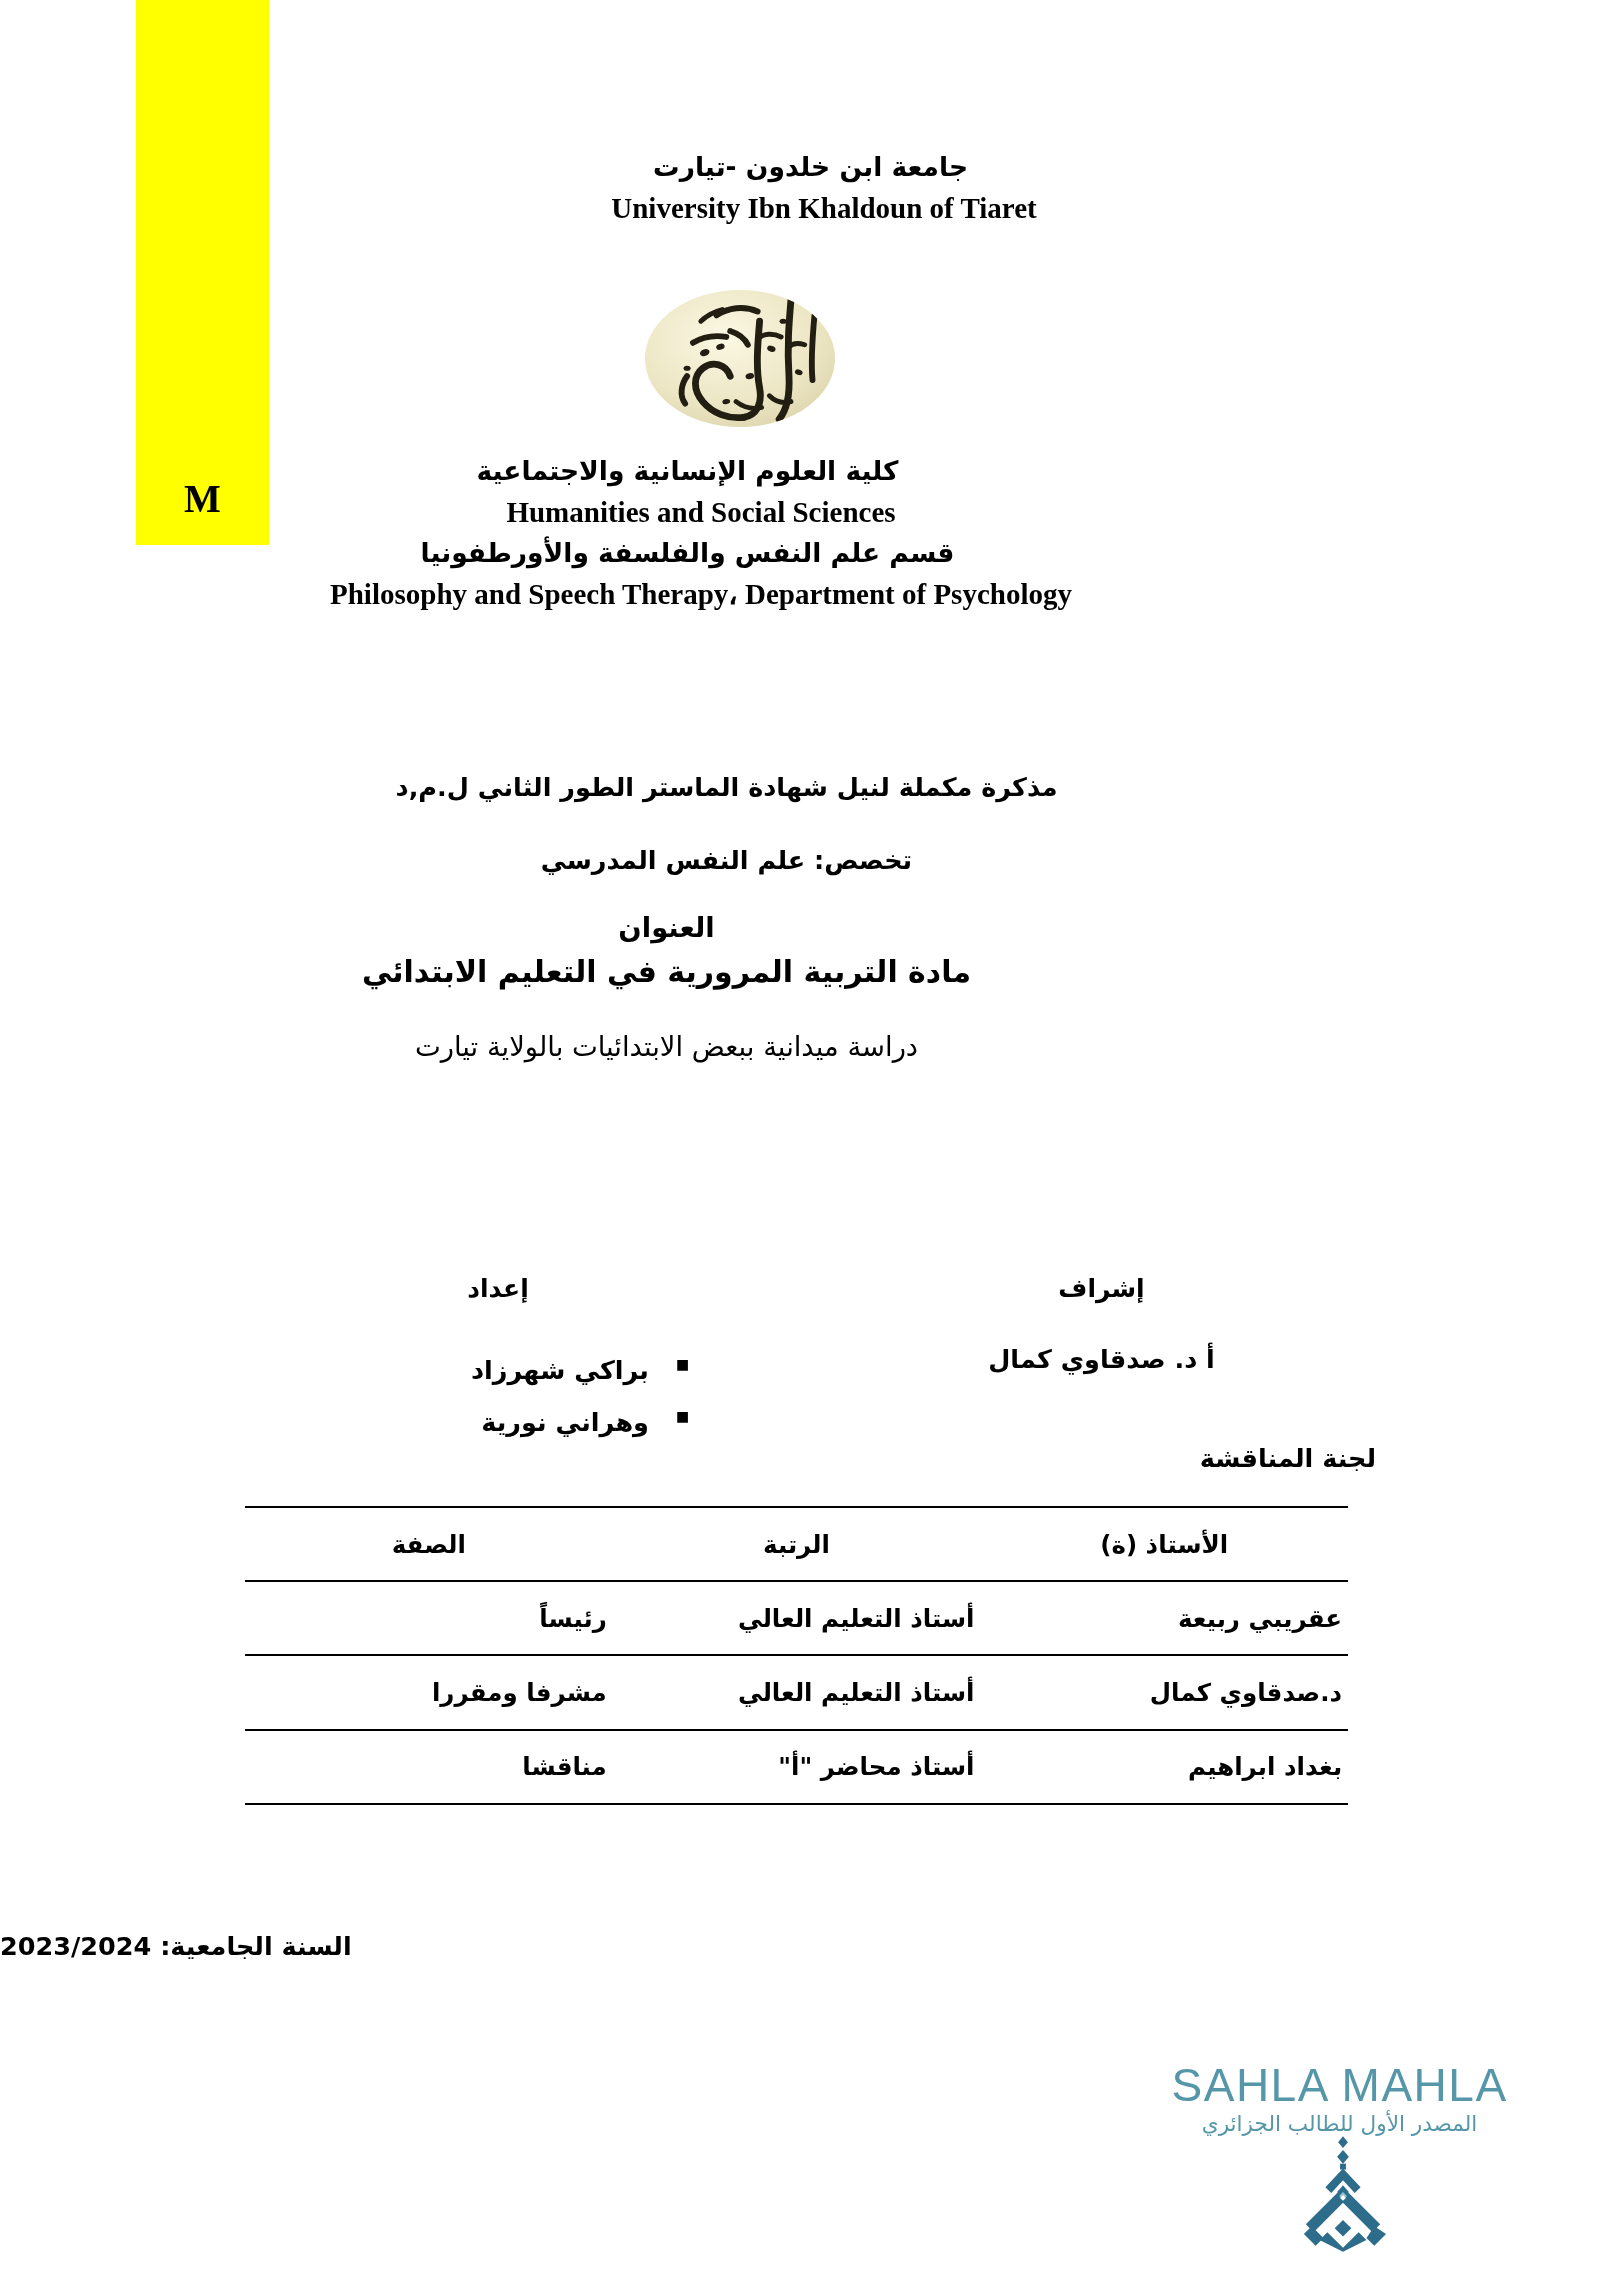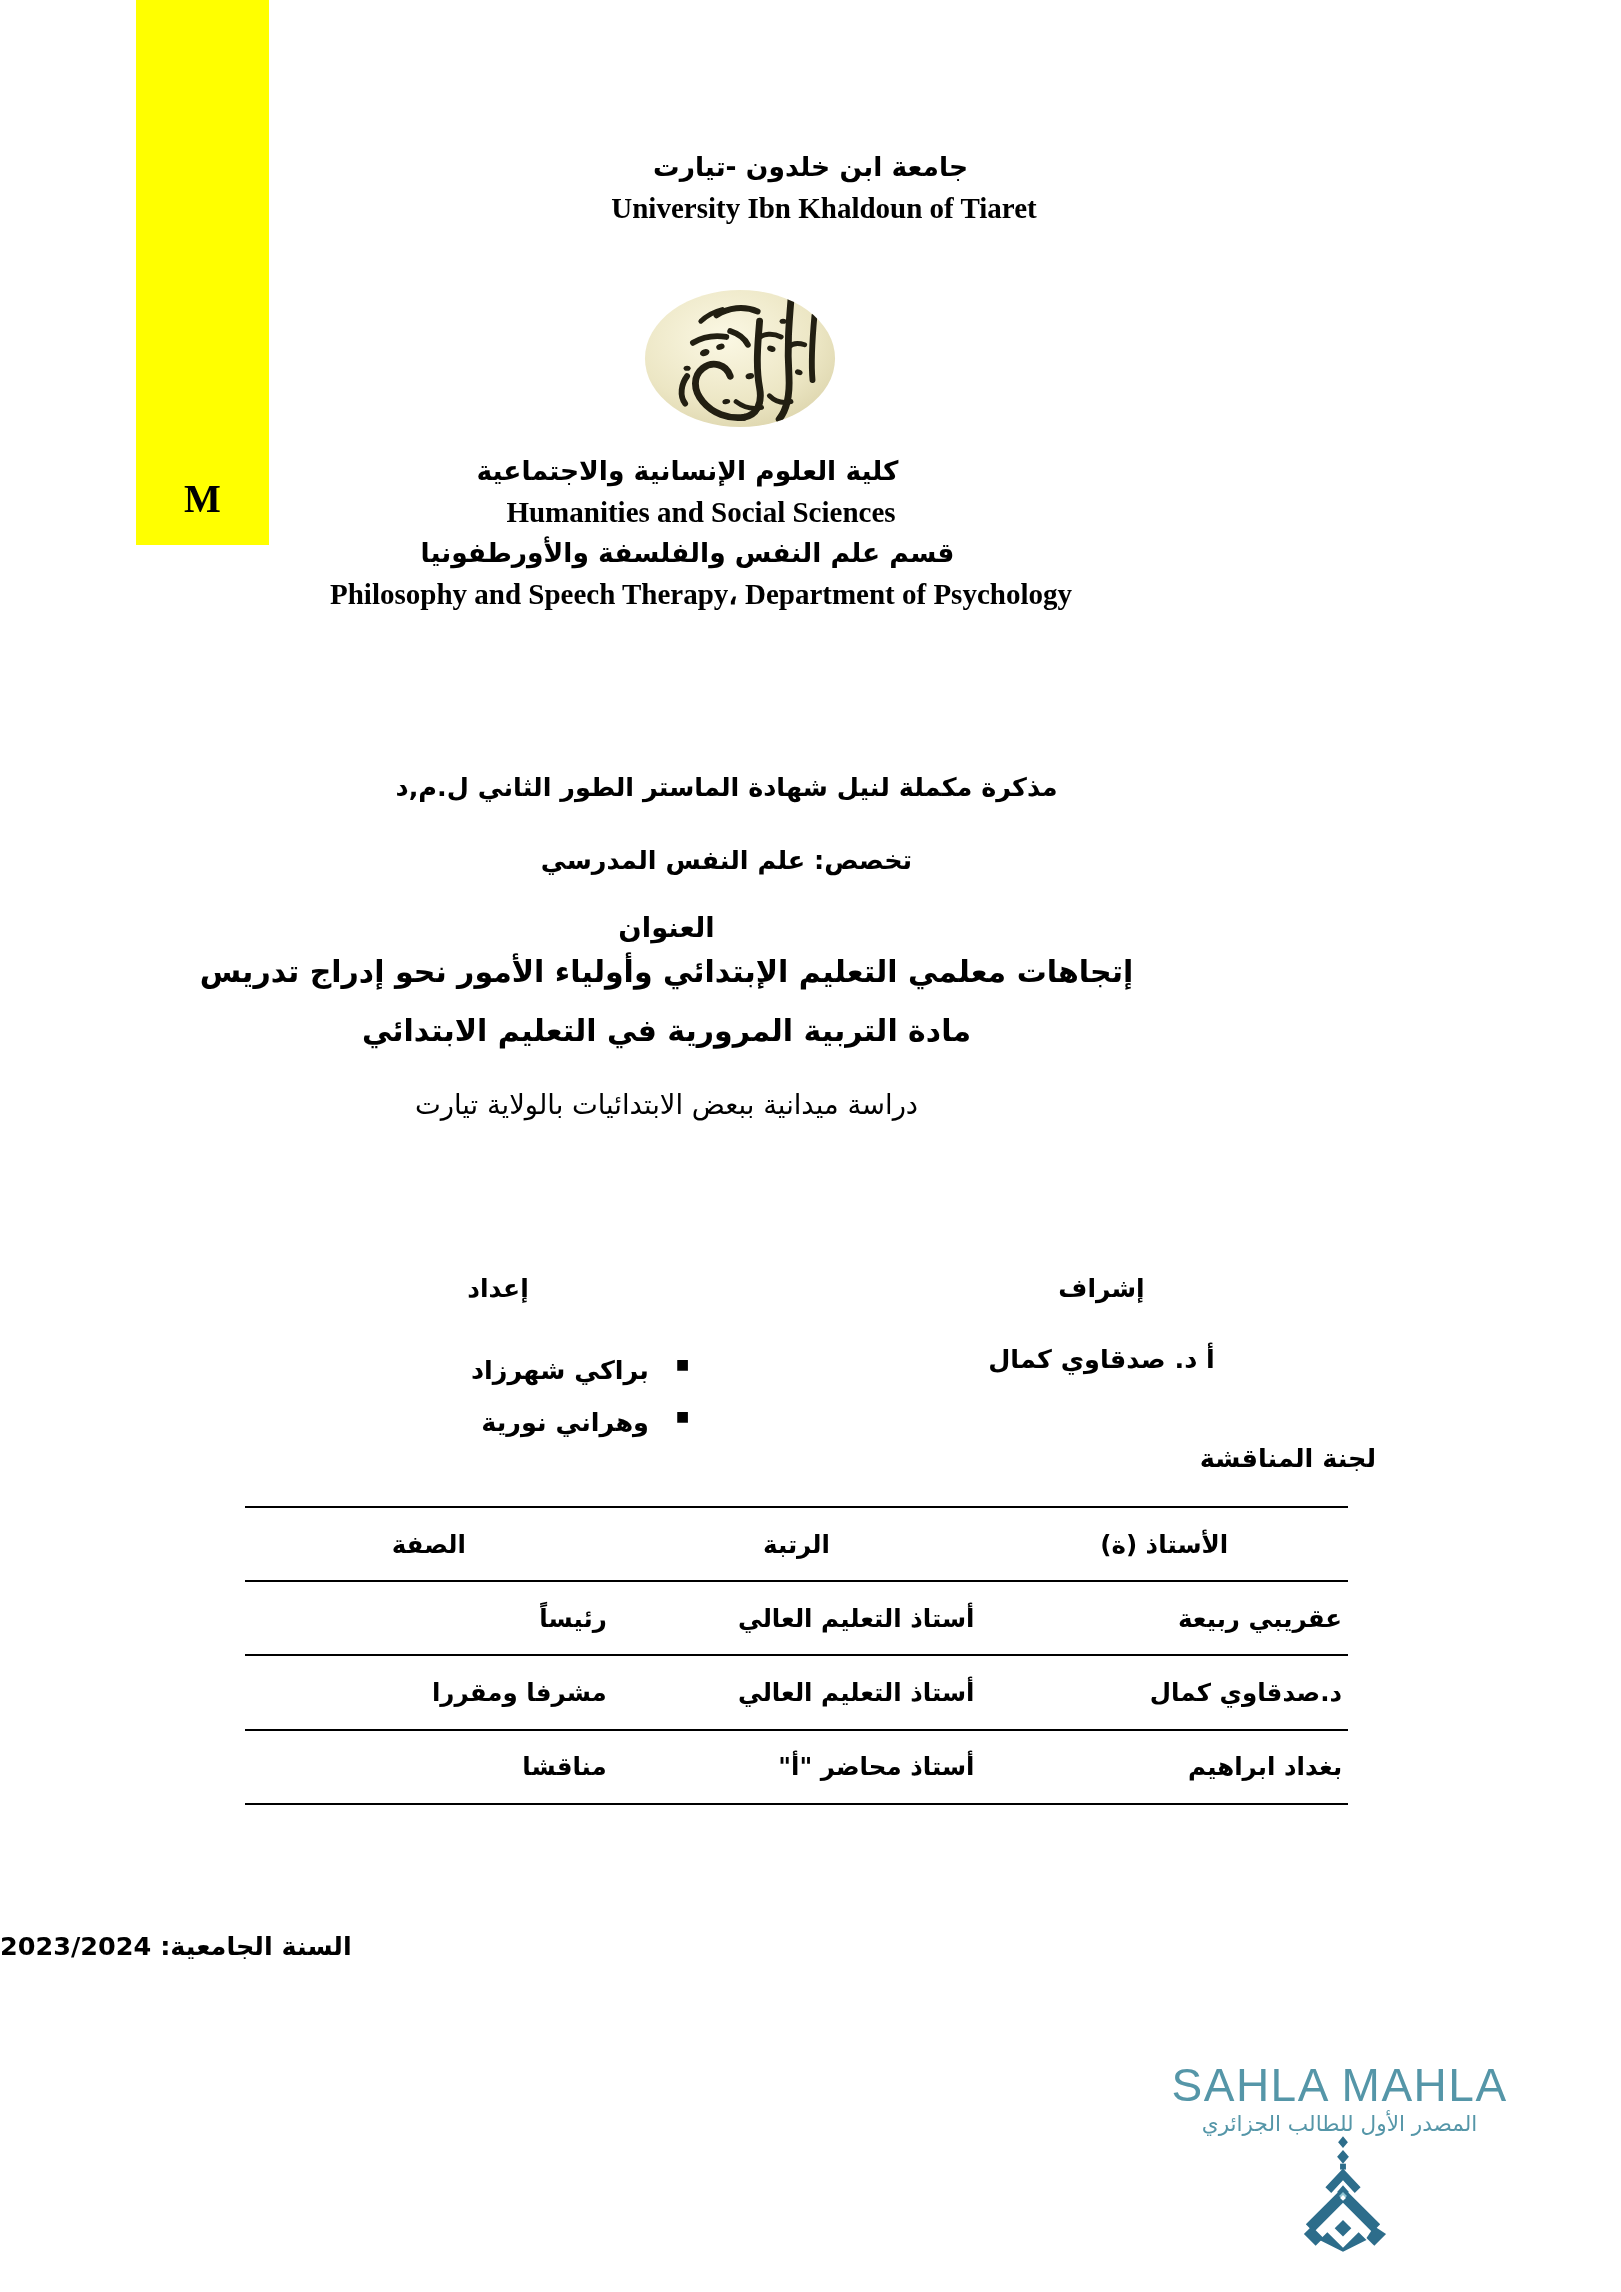--- a/index.html
+++ b/index.html
@@ -346,21 +346,20 @@
   </div>
 
   <div class="statement-block">
     <div class="stmt">مذكرة مكملة لنيل شهادة الماستر الطور الثاني ل.م,د</div>
     <div class="stmt-gap"></div>
     <div class="stmt">تخصص: علم النفس المدرسي</div>
   </div>
 
   <div class="title-block">
     <div class="label-title">العنوان</div>
-    <div class="title-main">إتجاهات معلمي التعليم الإبتدائي وأولياء الأمور نحو إدراج تدريس</div>
     <div class="title-main">مادة التربية المرورية في التعليم الابتدائي</div>
     <div class="title-sub">دراسة ميدانية ببعض الابتدائيات بالولاية تيارت</div>
   </div>
 
   <div class="credits">
     <div class="credits-row">
 
       <div class="credit-col supervisor">
         <div class="credit-heading">إشراف</div>
         <div class="supervisor-name">أ د. صدقاوي كمال</div>

